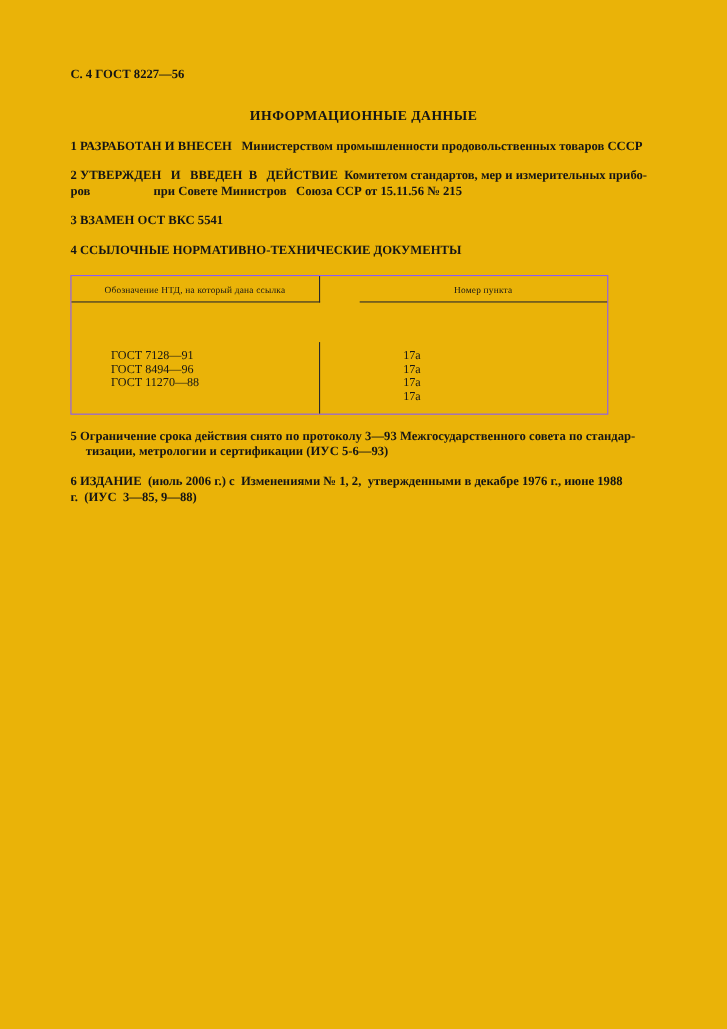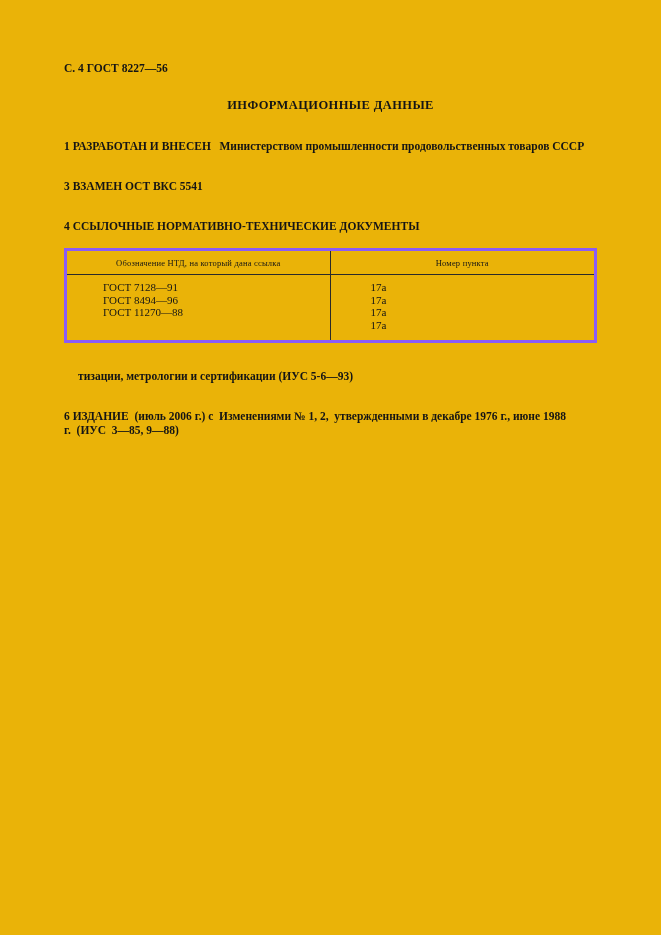--- a/index.html
+++ b/index.html
@@ -26,33 +26,34 @@
     font-weight: bold;
     font-size: 12.5px;
     margin-top: 24px;
     letter-spacing: 0.4px;
     white-space: pre;
   }
   .item {
     font-weight: bold;
     font-size: 11.5px;
     line-height: 14px;
-    margin-top: 26px;
+    margin-top: 13px;
   }
   .item .line { white-space: pre; overflow: hidden; }
   .single { white-space: pre; overflow: hidden; }
   .indent-sm { padding-left: 14px; }
 
   .ref-table {
     margin-top: 15px;
-    width: 533px;
-    border: 3px solid #8b5cf6;
+    width: 489px;
+    border: 1px solid #8b5cf6;
     display: grid;
     grid-template-columns: 1fr 1fr;
     font-weight: normal;
+    gap: 36px;
   }
   .ref-table .c1 { border-right: 1px solid #2a2a2a; }
   .ref-table .th {
     font-size: 8.5px;
     text-align: center;
     padding: 7px 4px 6px 4px;
     border-bottom: 1px solid #2a2a2a;
     letter-spacing: 0.2px;
     white-space: pre;
   }
@@ -70,20 +71,24 @@
 
 <div class="page">
   <div class="content">
 
     <div class="page-header">С. 4 ГОСТ 8227—56</div>
 
     <div class="doc-title">ИНФОРМАЦИОННЫЕ ДАННЫЕ</div>
 
     <div class="item single">1 РАЗРАБОТАН И ВНЕСЕН   Министерством промышленности продовольственных товаров СССР</div>
 
+    <div class="item">
+      <div class="line">2 УТВЕРЖДЕН   И   ВВЕДЕН  В   ДЕЙСТВИЕ  Комитетом стандартов, мер и измерительных прибо-</div>
+      <div class="line">ров                    при Совете Министров   Союза ССР от 15.11.56 № 215</div>
+    </div>
 
     <div class="item single">3 ВЗАМЕН ОСТ ВКС 5541</div>
 
     <div class="item single">4 ССЫЛОЧНЫЕ НОРМАТИВНО-ТЕХНИЧЕСКИЕ ДОКУМЕНТЫ</div>
 
     <div class="ref-table">
       <div class="th c1">Обозначение НТД, на который дана ссылка</div>
       <div class="th c2">Номер пункта</div>
 
       <div class="tb c1">
@@ -93,20 +98,21 @@
       </div>
       <div class="tb c2">
         <div class="trow">17а</div>
         <div class="trow">17а</div>
         <div class="trow">17а</div>
         <div class="trow">17а</div>
       </div>
     </div>
 
     <div class="item">
+      <div class="line">5 Ограничение срока действия снято по протоколу 3—93 Межгосударственного совета по стандар-</div>
       <div class="line indent-sm">тизации, метрологии и сертификации (ИУС 5-6—93)</div>
     </div>
 
     <div class="item">
       <div class="line">6 ИЗДАНИЕ  (июль 2006 г.) с  Изменениями № 1, 2,  утвержденными в декабре 1976 г., июне 1988</div>
       <div class="line">г.  (ИУС  3—85, 9—88)</div>
     </div>
 
   </div>
 </div>

